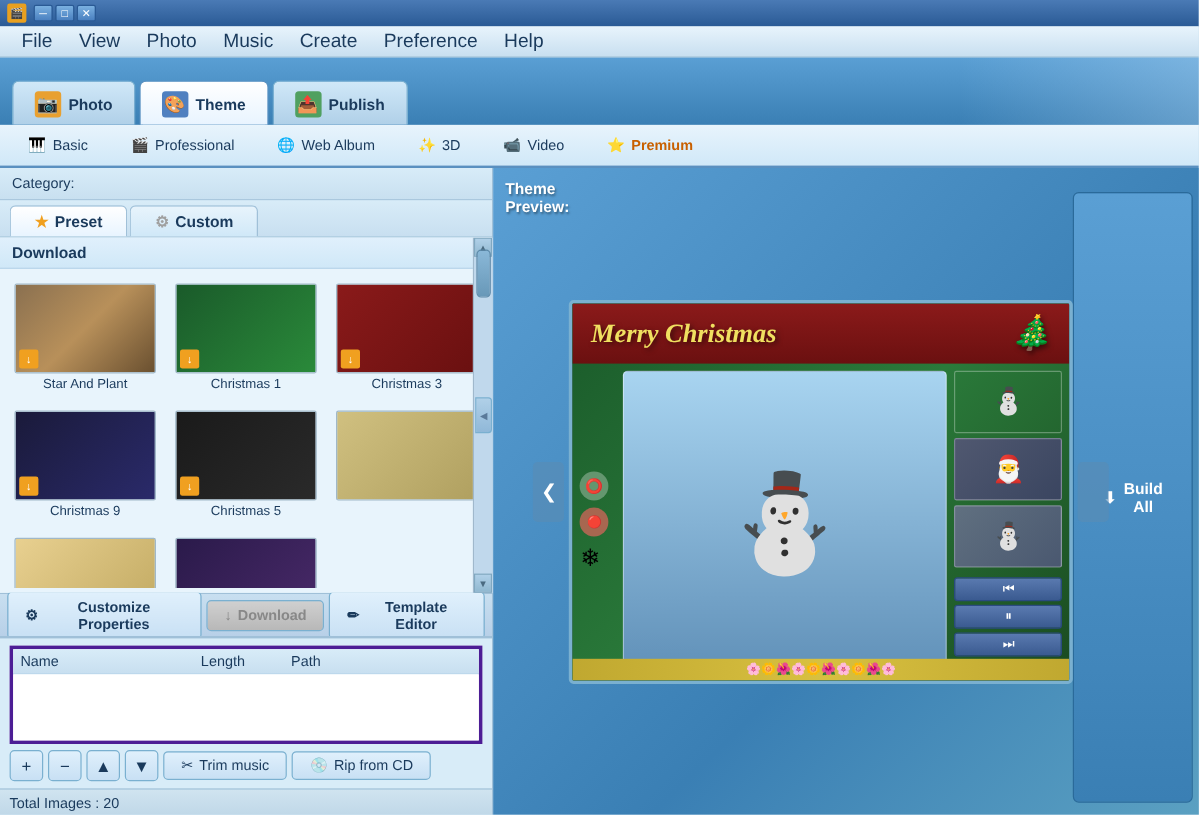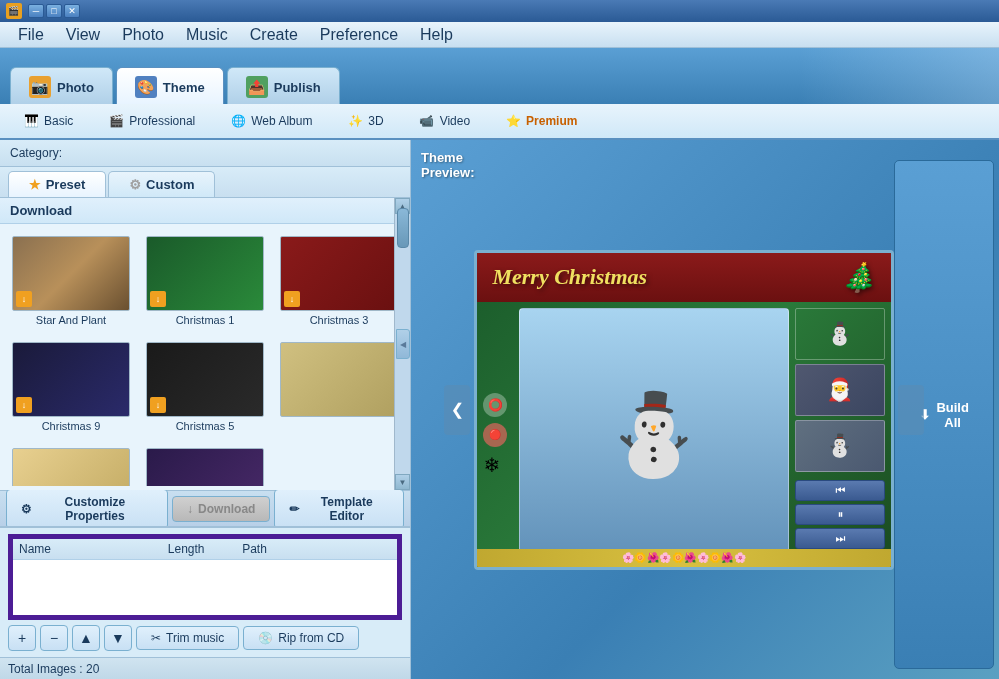--- a/index.html
+++ b/index.html
@@ -232,21 +232,21 @@
       color: #1a3a5c;
     }
 
     
     .music-section {
       background: #d8ecf8;
       border-top: 2px solid #a0c0d8;
       padding: 6px 8px;
     }
     .music-title { font-size: 12px; color: #1a4a7c; font-style: italic; margin-bottom: 4px; }
-    .music-table { border: 5px solid #4c1d95; background: white; }
+    .music-table { border: 3px solid #4c1d95; background: white; }
     .music-header {
       display: grid;
       grid-template-columns: 2fr 1fr 2fr;
       background: linear-gradient(to bottom, #d8ecf8, #c8dff0);
       border-bottom: 1px solid #b0d0e8;
       padding: 3px 6px;
       font-size: 12px;
       color: #1a3a5c;
     }
     .music-body { height: 55px; background: white; }

